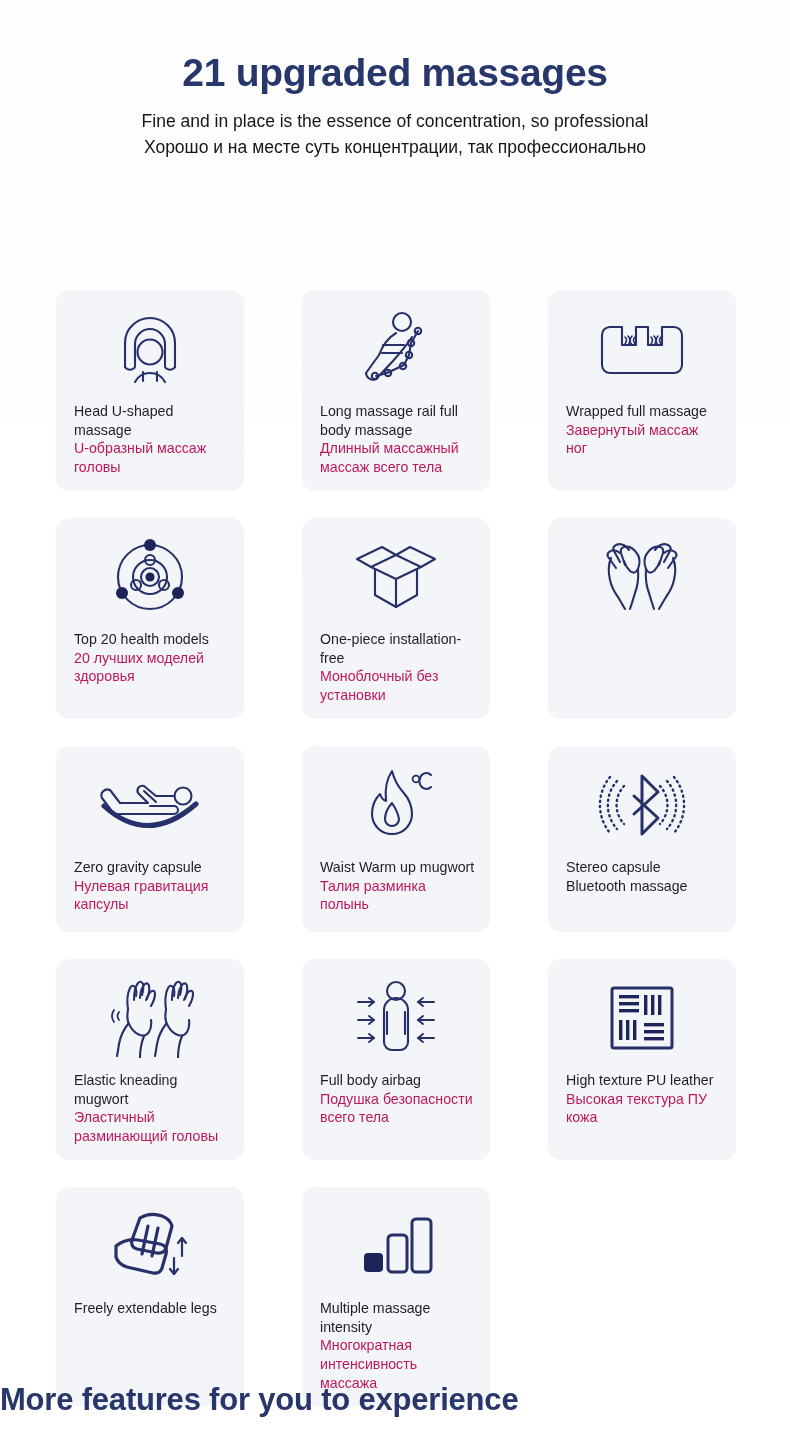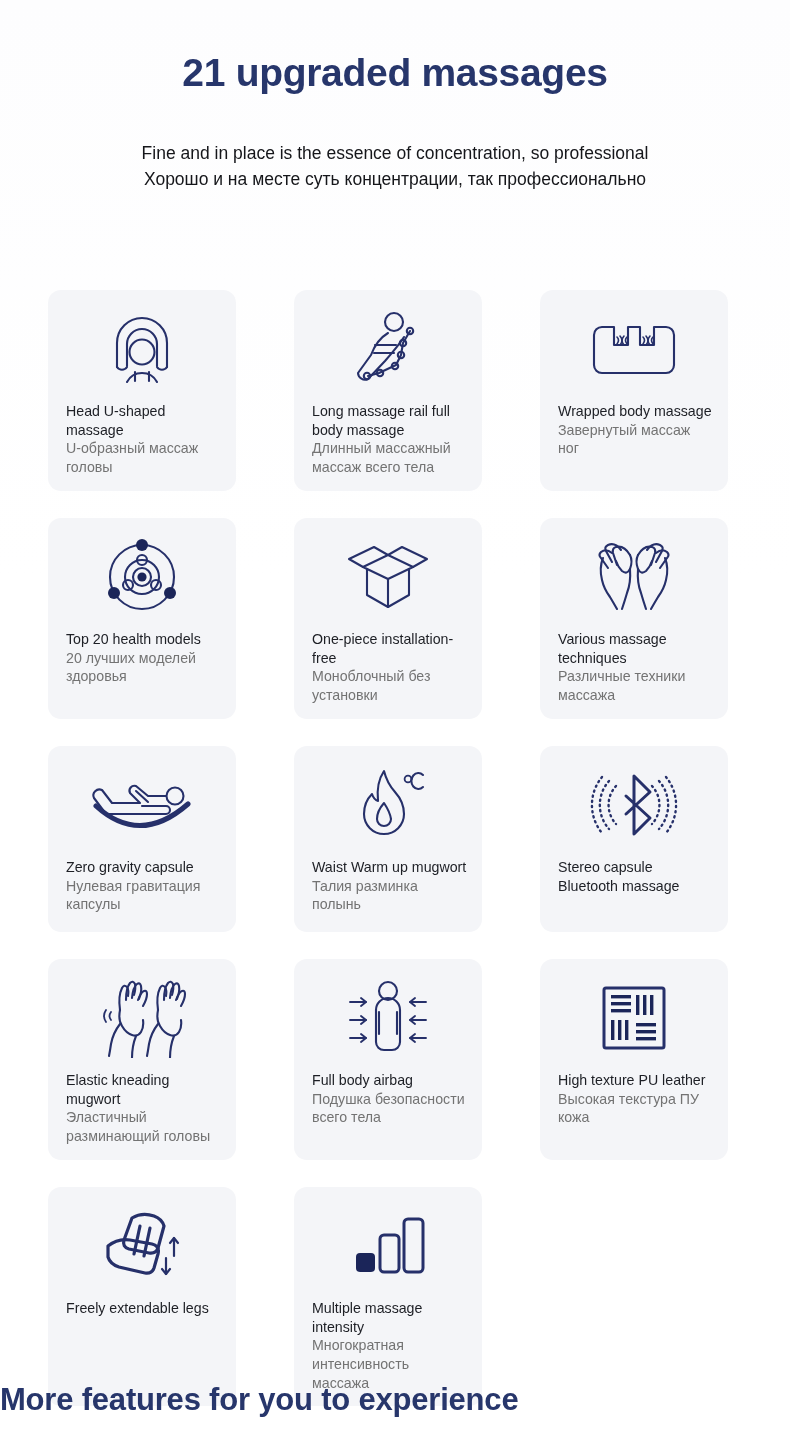--- a/index.html
+++ b/index.html
@@ -26,32 +26,32 @@
   .headline{
     color:#27366b;
     font-weight:bold;
     font-size:39px;
     line-height:1.16;
     letter-spacing:-0.3px;
     margin:0;
   }
   .headline .l2{display:block;}
   .sub{
-    margin-top:46px;
+    margin-top:14px;
     color:#15161a;
     font-size:17.5px;
     line-height:1.45;
     font-weight:400;
   }
   .sub .l2{display:block;}
 
   
   .grid{
     position:absolute;
-    left:48px;
+    left:56px;
     top:290px;
     width:680px;
     display:grid;
     grid-template-columns:188px 188px 188px;
     column-gap:58px;
     row-gap:27px;
   }
   .card{
     background:#f4f5f8;
     border-radius:13px;
@@ -74,21 +74,21 @@
     padding-left:4px;
     box-sizing:border-box;
   }
   .lbl-en{
     color:#1d1f25;
     font-size:14.2px;
     line-height:1.32;
     font-weight:400;
   }
   .lbl-ru{
-    color:#737373;
+    color:#be185d;
     font-size:14.2px;
     line-height:1.32;
     font-weight:400;
   }
 
   
   .grid .card{min-height:186px;}
 
   
   .footer{
@@ -181,21 +181,21 @@
           <path class="stroke" style="stroke-width:1.6" d="M34 19 q4 4.5 0 9"></path>
           <path class="stroke" style="stroke-width:1.6" d="M41 20 q-3 3 0 7"></path>
           <path class="stroke" style="stroke-width:1.6" d="M38 19 q-4 4.5 0 9"></path>
           <path class="stroke" style="stroke-width:1.6" d="M57 20 q3 3 0 7"></path>
           <path class="stroke" style="stroke-width:1.6" d="M60 19 q4 4.5 0 9"></path>
           <path class="stroke" style="stroke-width:1.6" d="M67 20 q-3 3 0 7"></path>
           <path class="stroke" style="stroke-width:1.6" d="M64 19 q-4 4.5 0 9"></path>
         </svg>
       </div>
       <div class="labels">
-        <div class="lbl-en">Wrapped body massage</div>
+        <div class="lbl-en">Wrapped full massage</div>
         <div class="lbl-ru">Завернутый массаж ног</div>
       </div>
     </div>
 
     <div class="card">
       <div class="icon-wrap">
         <svg width="80" height="80" viewBox="0 0 80 80">
           <circle class="stroke" cx="40" cy="40" r="32"></circle>
           <circle class="stroke" cx="40" cy="40" r="17"></circle>
           <circle class="stroke" cx="40" cy="40" r="9"></circle>
@@ -241,24 +241,20 @@
           <path class="stroke" d="M15 21 q-4 10 -1 22 q2 9 8 17 q3 5 7 12"></path>
           <path class="stroke" d="M42 32 q1 14 -3 24 q-2 7 -5 16"></path>
 
           <path class="stroke" d="M50 18 q6-10 14-8 q4 1 3 6 l-4 12"></path>
           <path class="stroke" d="M59 13 q6-8 13-5 q4 2 2 6 l-6 11"></path>
           <path class="stroke" d="M68 16 q6-5 11-1 q3 3 0 6 l-7 10"></path>
           <path class="stroke" d="M50 18 q-3 6 0 14 q3 6 8 2 q4-4 6-10"></path>
           <path class="stroke" d="M77 21 q4 10 1 22 q-2 9 -8 17 q-3 5 -7 12"></path>
           <path class="stroke" d="M50 32 q-1 14 3 24 q2 7 5 16"></path>
         </svg>
-      </div>
-      <div class="labels">
-        <div class="lbl-en">Various massage techniques</div>
-        <div class="lbl-ru">Различные техники массажа</div>
       </div>
     </div>
 
     <div class="card">
       <div class="icon-wrap">
         <svg width="104" height="62" viewBox="0 0 104 62">
           <circle class="stroke" cx="85" cy="22" r="8.5"></circle>
           <path class="stroke" d="M76 22 H58 L46 12 a5 5 0 0 0 -6 7 l10 10 H22 L12 16 a6 6 0 0 0 -8 8 l12 16 h60 a4 4 0 0 0 0-8 H52"></path>
           <path class="stroke" d="M46 17 L58 28"></path>
           <path class="stroke" style="stroke-width:5" d="M6 32 Q50 72 98 30"></path>

